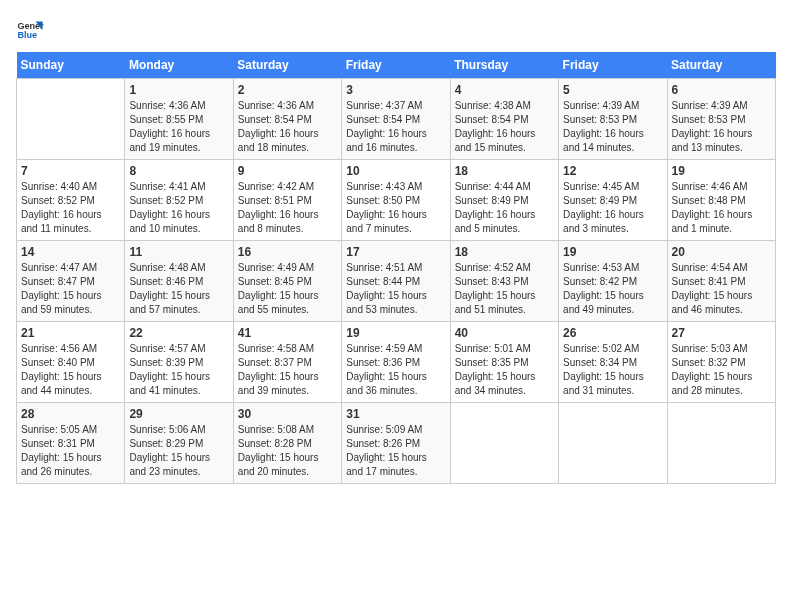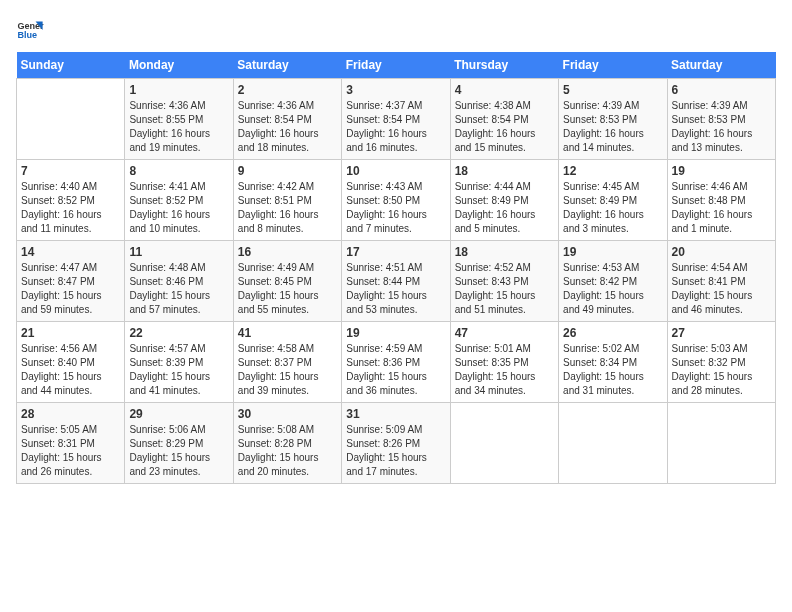--- a/index.html
+++ b/index.html
@@ -204,21 +204,21 @@
         </td>
         <td>
           <div class="day-num">41</div>
           <div class="cell-content">Sunrise: 4:58 AM<br>Sunset: 8:37 PM<br>Daylight: 15 hours and 39 minutes.</div>
         </td>
         <td>
           <div class="day-num">19</div>
           <div class="cell-content">Sunrise: 4:59 AM<br>Sunset: 8:36 PM<br>Daylight: 15 hours and 36 minutes.</div>
         </td>
         <td>
-          <div class="day-num">47</div>
+          <div class="day-num">40</div>
           <div class="cell-content">Sunrise: 5:01 AM<br>Sunset: 8:35 PM<br>Daylight: 15 hours and 34 minutes.</div>
         </td>
         <td>
           <div class="day-num">26</div>
           <div class="cell-content">Sunrise: 5:02 AM<br>Sunset: 8:34 PM<br>Daylight: 15 hours and 31 minutes.</div>
         </td>
         <td>
           <div class="day-num">27</div>
           <div class="cell-content">Sunrise: 5:03 AM<br>Sunset: 8:32 PM<br>Daylight: 15 hours and 28 minutes.</div>
         </td>

